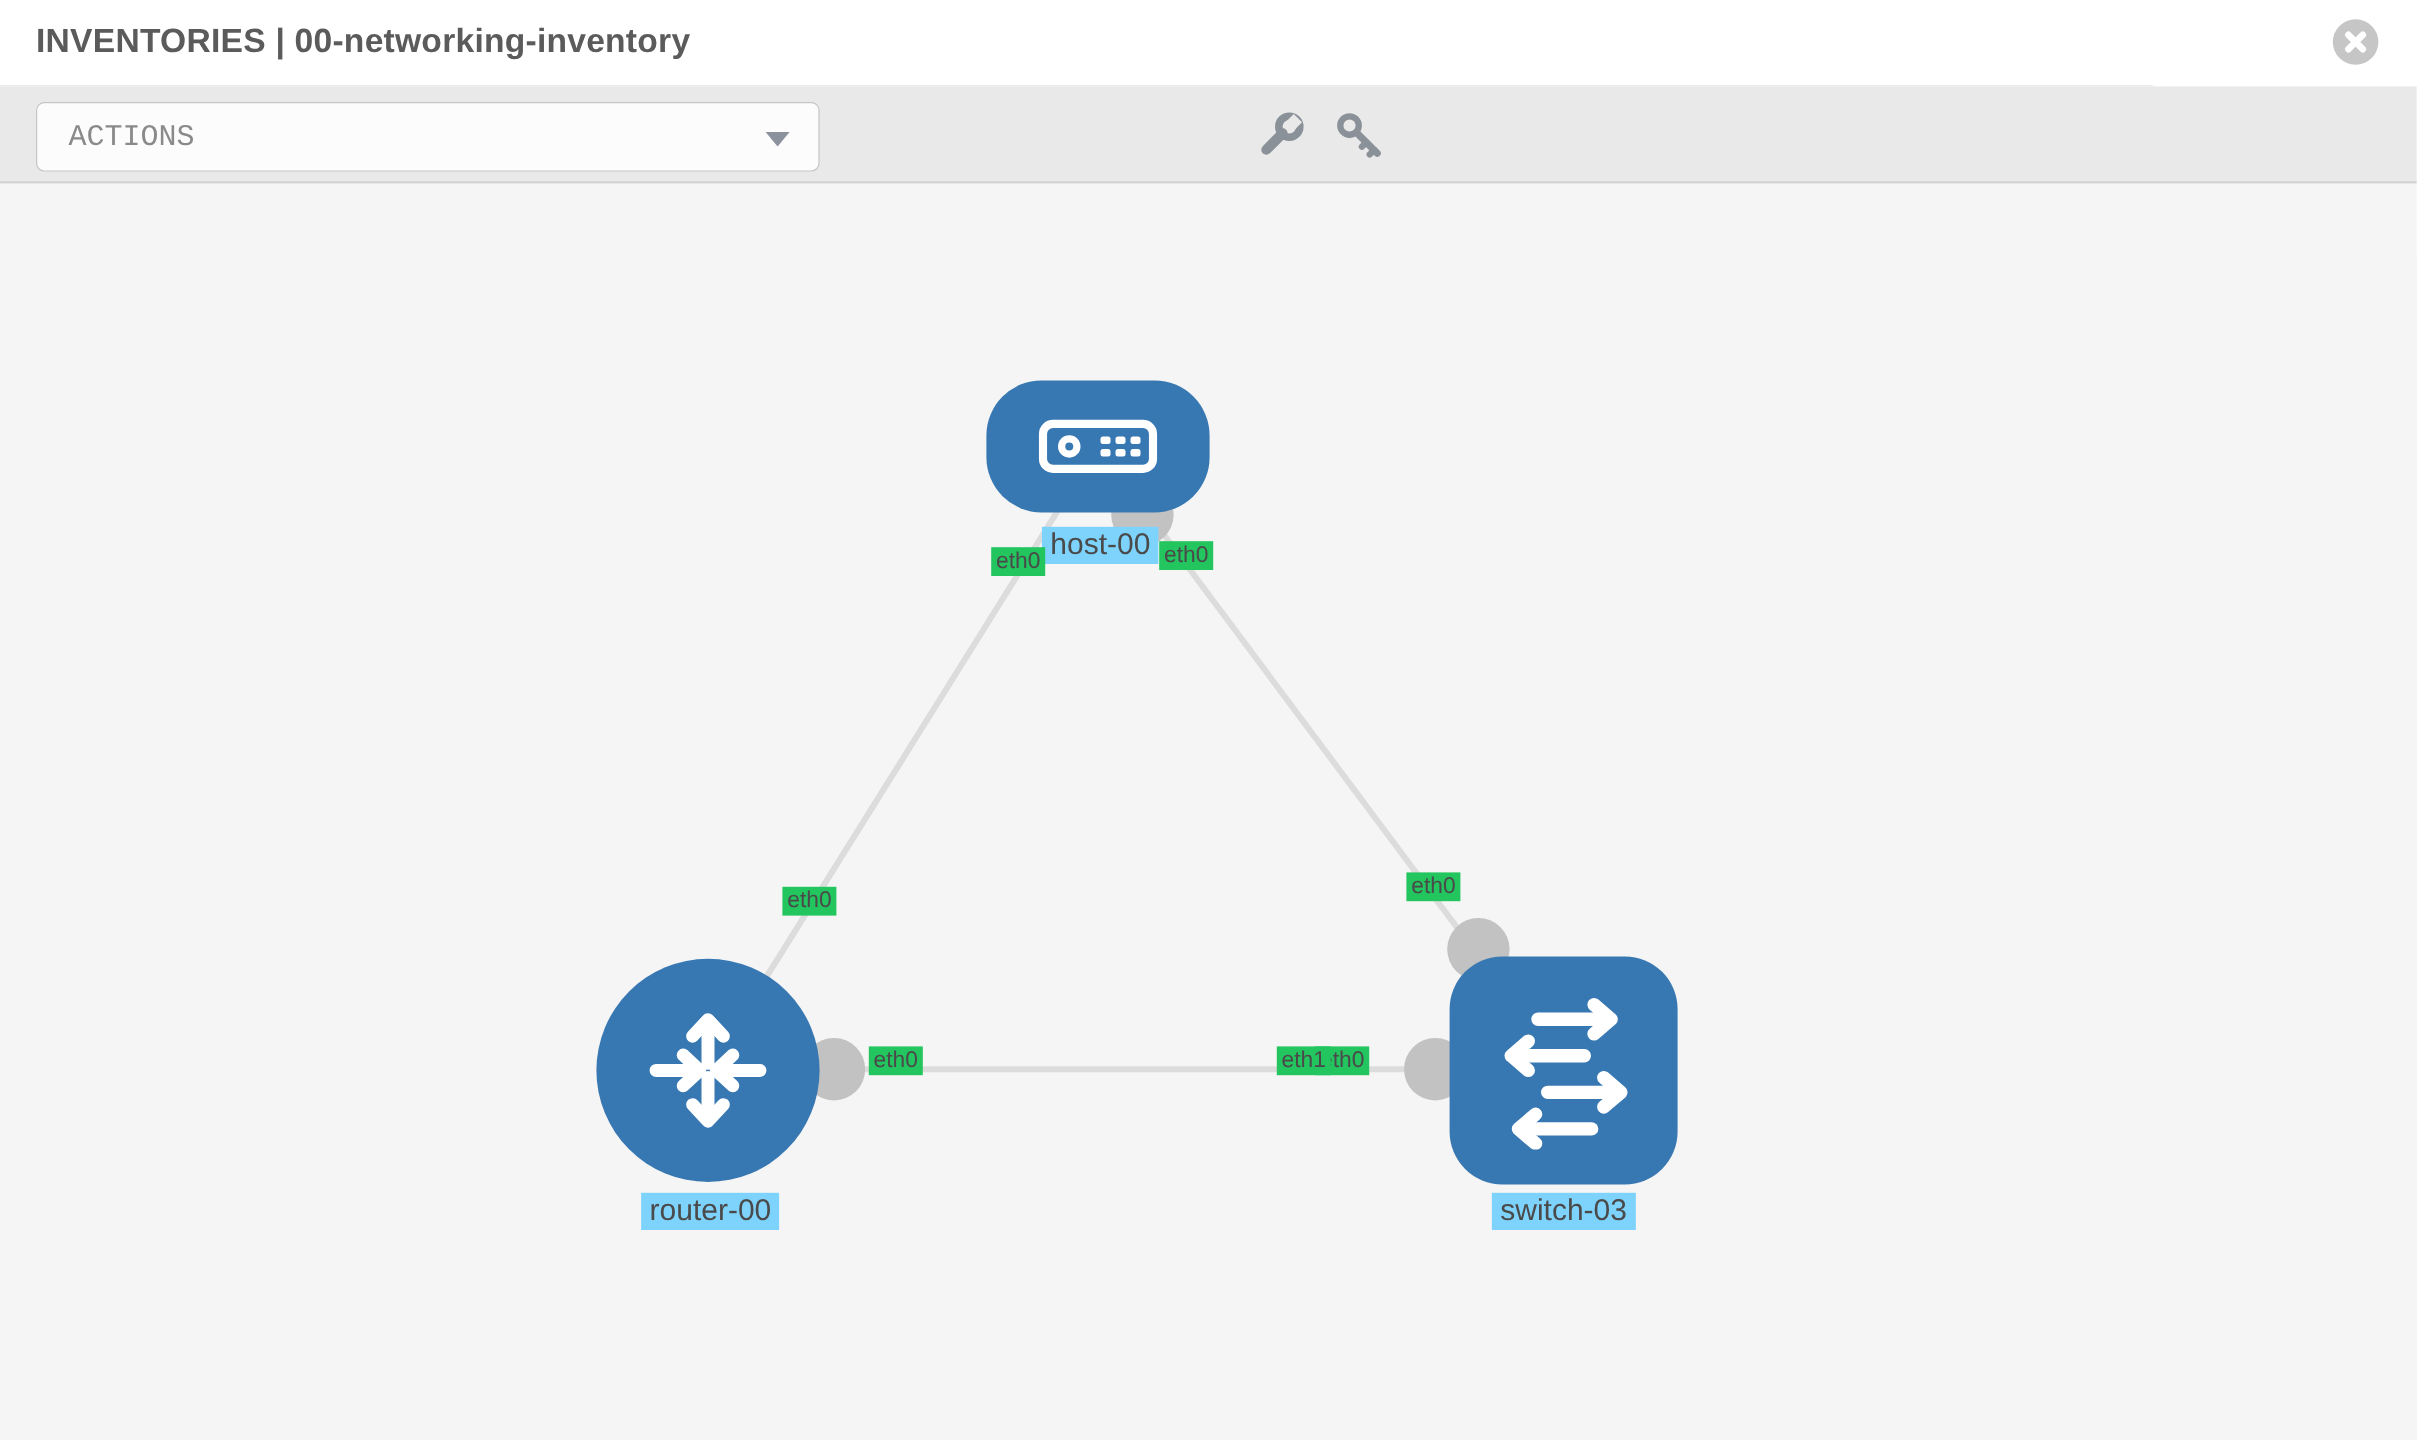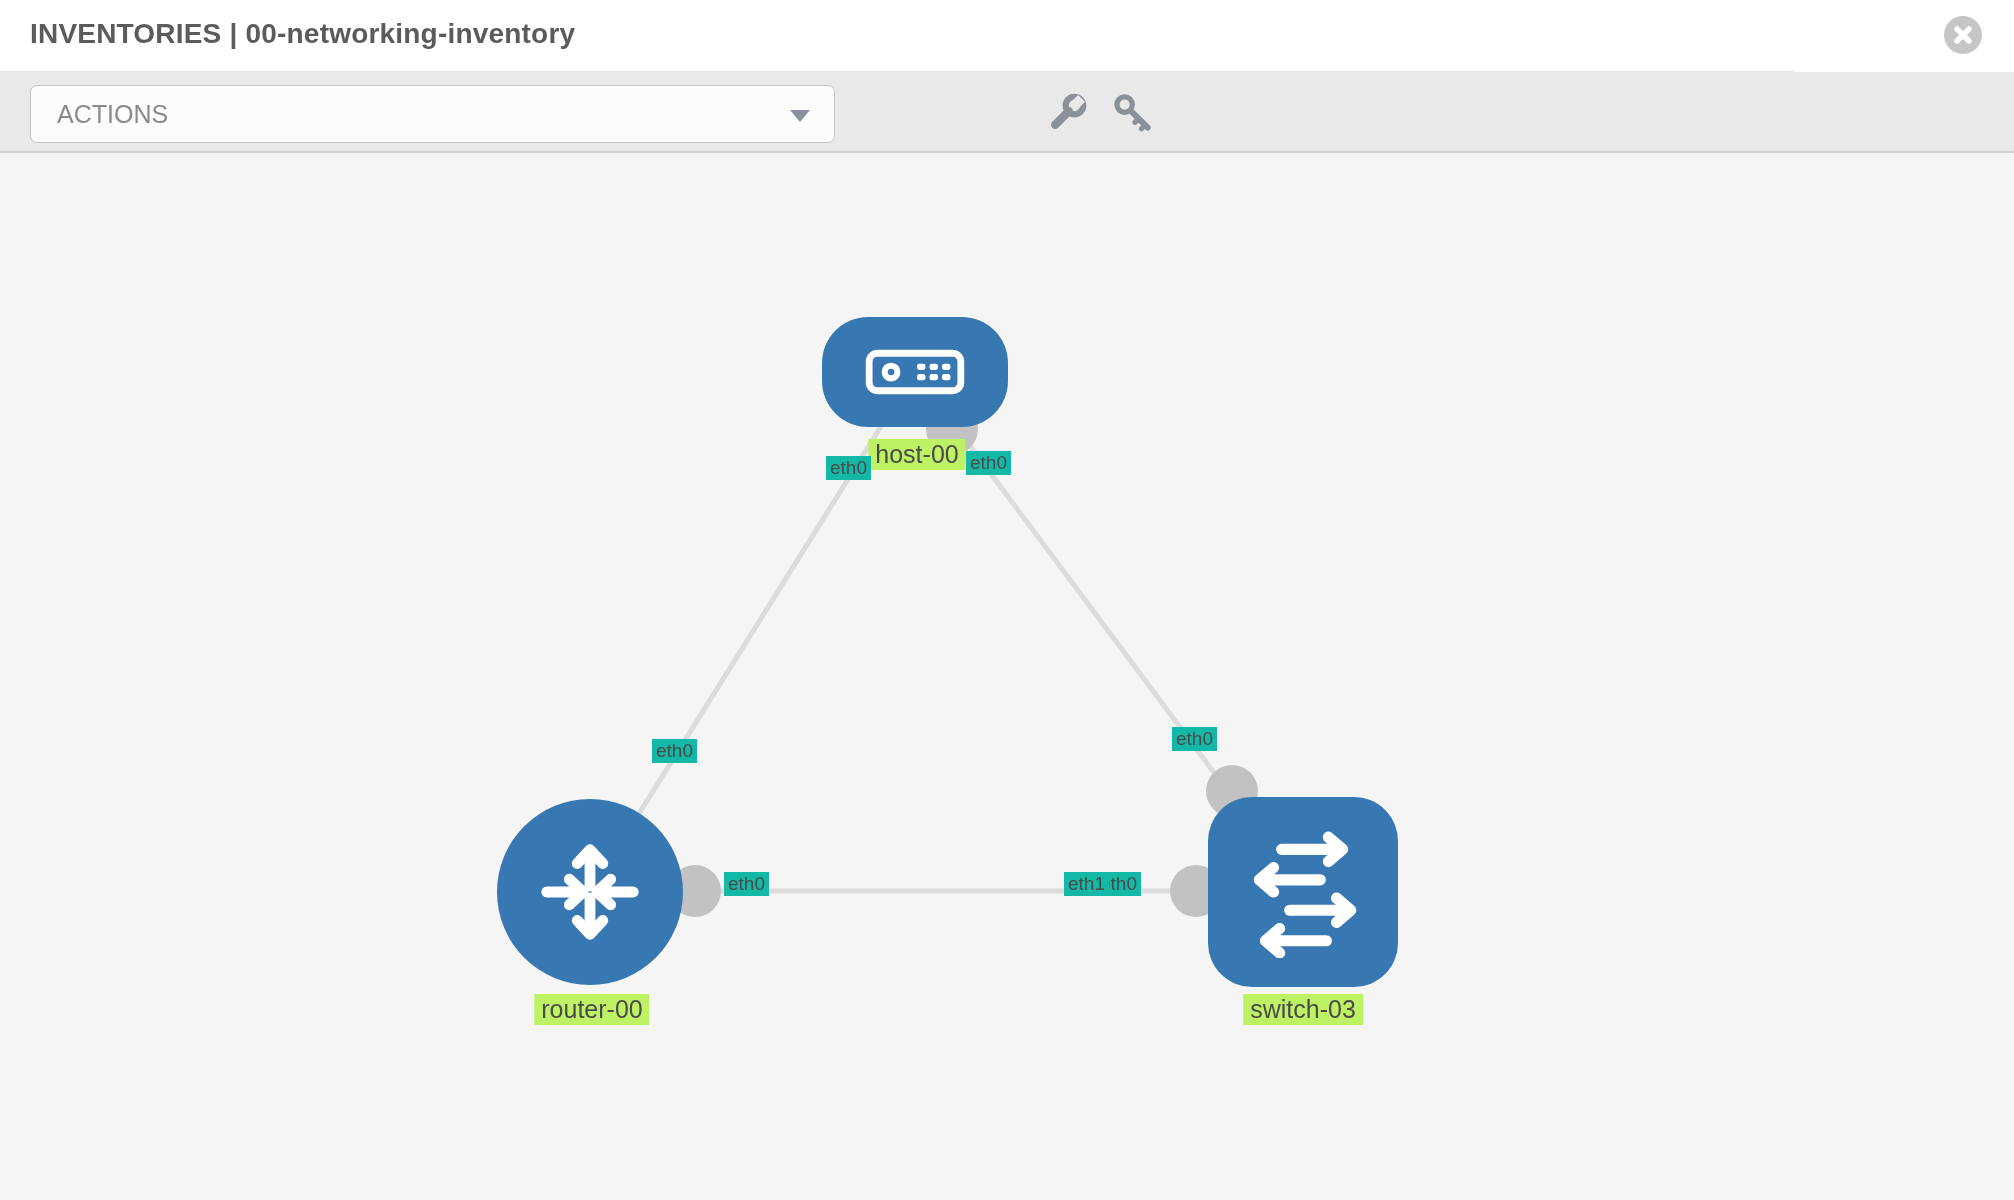--- a/index.html
+++ b/index.html
@@ -17,39 +17,39 @@
 
   
   .toolbar { position:relative; width:2014px; height:81px; background:#e9e9e9;
     border-bottom:2px solid #d2d2d2; }
   .select-box { position:absolute; top:13px; height:58px; background:#fcfcfc;
     border:1px solid #c5c5c5; border-radius:7px; display:flex; align-items:center;
     padding:0 26px; font-size:25px; color:#8a8a8a; cursor:pointer; }
   .select-box .caret { position:absolute; right:24px; top:24px; width:0; height:0;
     border-left:10px solid transparent; border-right:10px solid transparent;
     border-top:12px solid #8b919d; }
-  .actions-box { left:30px; width:805px; }
+  .actions-box { left:30px; width:653px;font-family:Liberation Mono, monospace; }
   .search-box { left:1182px; width:795px; }
   .tool-icon { position:absolute; top:20px; width:42px; height:42px; cursor:pointer; }
   .wrench-pos { left:1046px; }
   .key-pos { left:1112px; }
 
   
   .canvas { position:relative; width:2014px; height:1047px; background:#f5f5f5; }
   .topo-svg { position:absolute; left:0; top:0; }
 
   .node { position:absolute; background:#3878b2; display:flex; align-items:center;
     justify-content:center; cursor:pointer; z-index:3; }
   .node-host   { left:822px;  top:164px; width:186px; height:110px; border-radius:46px; }
   .node-router { left:497px;  top:646px; width:186px; height:186px; border-radius:50%; }
   .node-switch { left:1208px; top:644px; width:190px; height:190px; border-radius:44px; }
 
-  .node-label { position:absolute; transform:translateX(-50%); background:#bef264;
+  .node-label { position:absolute; transform:translateX(-50%); background:#7dd3fc;
     color:#4a4a4a; font-size:25px; padding:1px 7px; white-space:nowrap; z-index:4; }
-  .if-label { position:absolute; background:#14b8a6; color:#4a4a4a; font-size:19px;
+  .if-label { position:absolute; background:#22c55e; color:#4a4a4a; font-size:19px;
     padding:1px 4px; white-space:nowrap; z-index:4; }
 </style>
 </head>
 <body>
 
 <div class="header">
   <div class="header-title">INVENTORIES | 00-networking-inventory</div>
   <div class="close-btn">
     <svg width="20" height="20" viewBox="0 0 20 20">
       <path d="M4 4 L16 16 M16 4 L4 16" stroke="#ffffff" stroke-width="5.5" stroke-linecap="round"></path>

